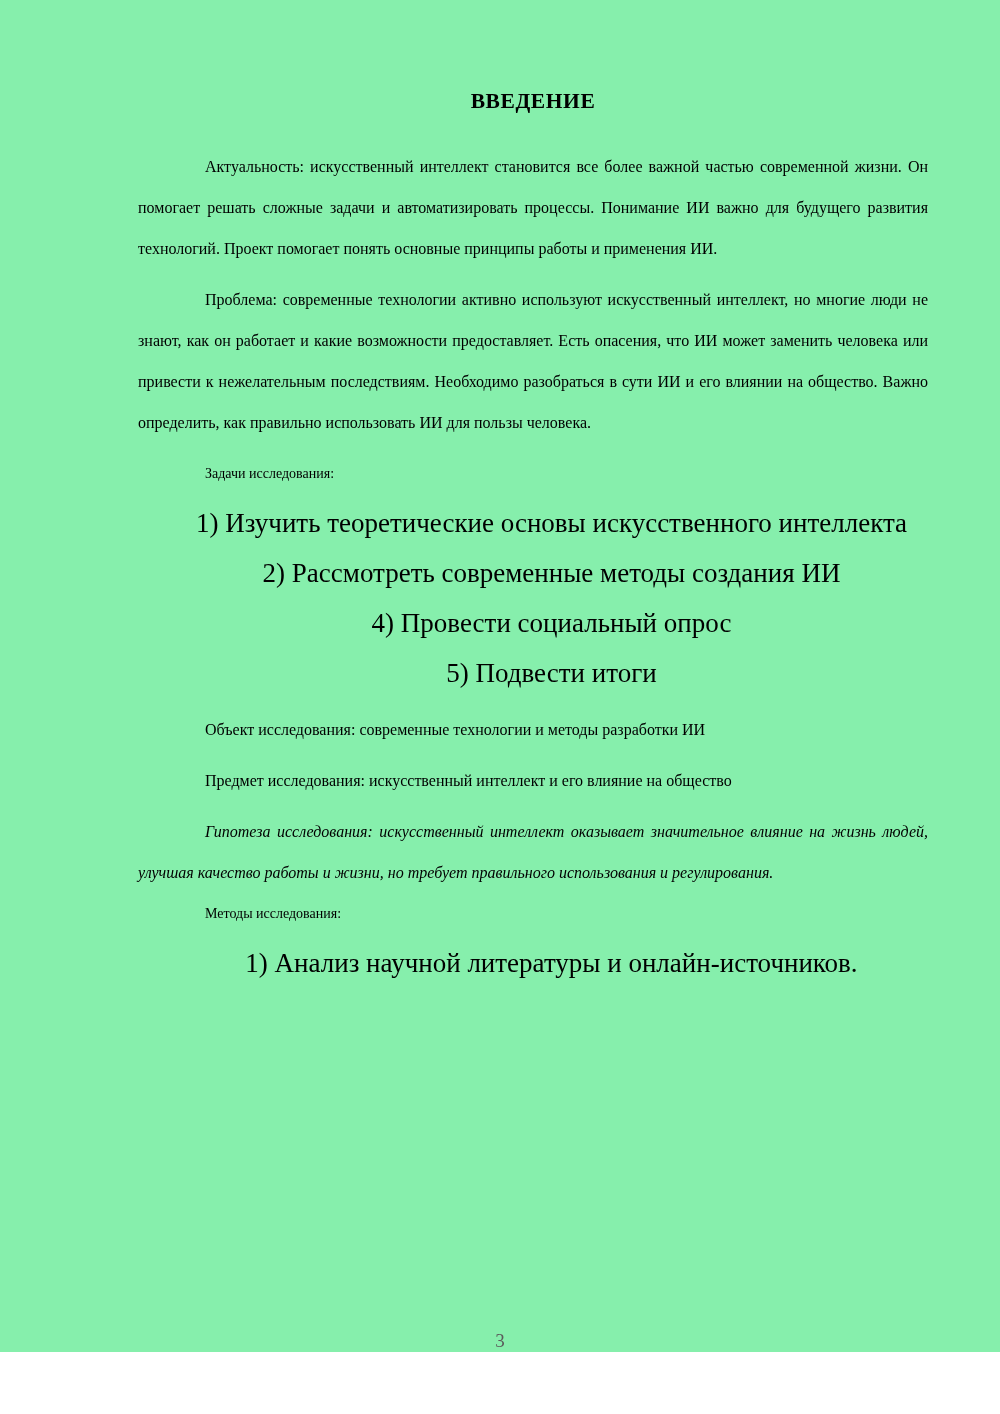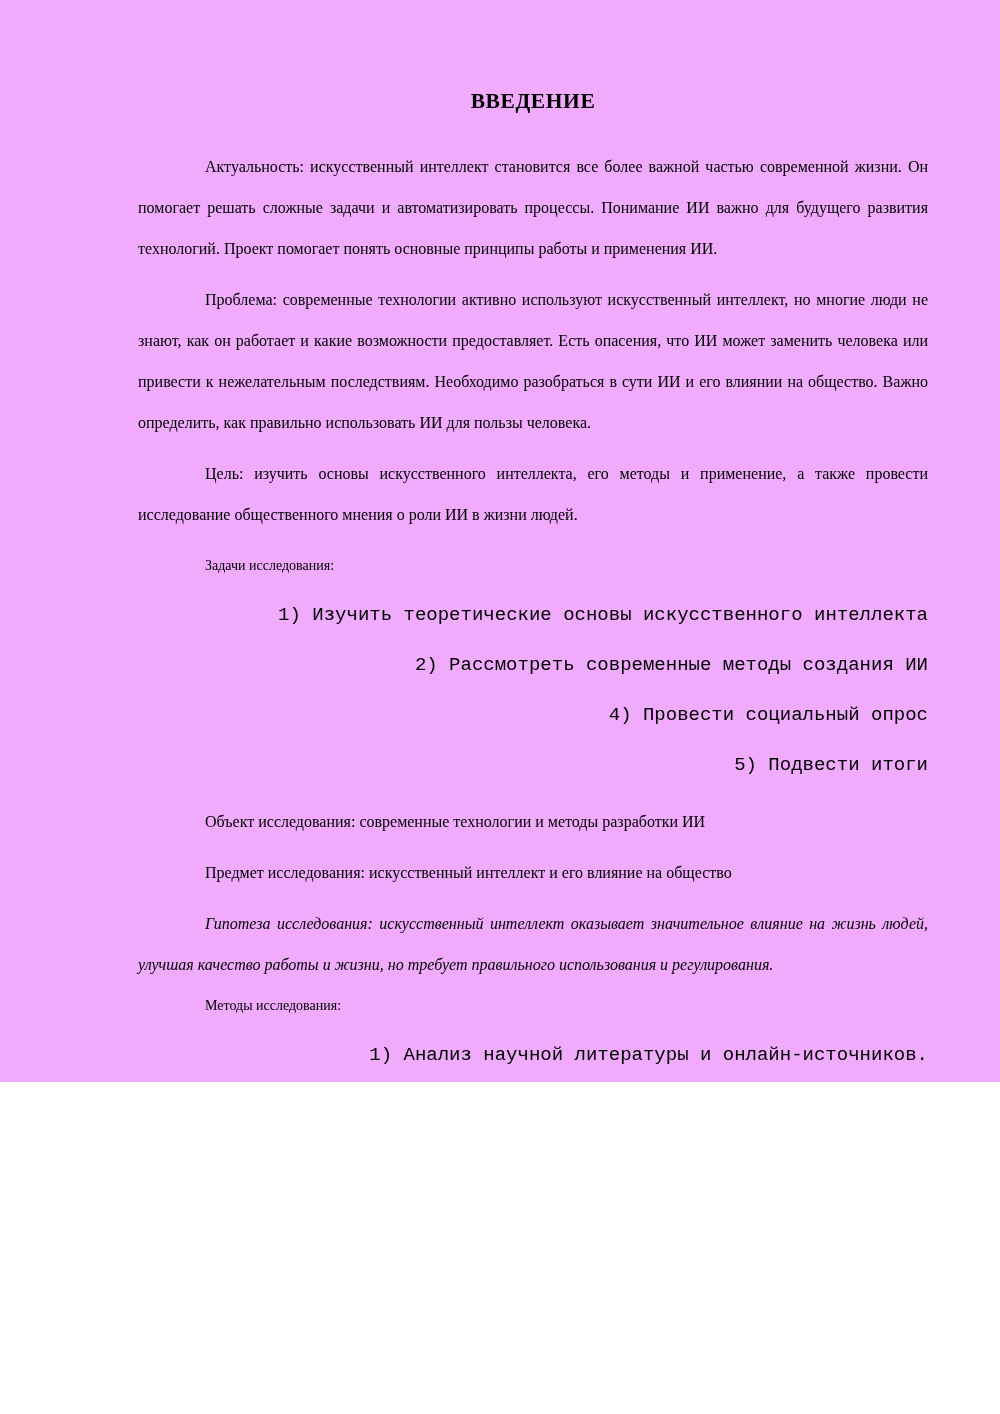--- a/index.html
+++ b/index.html
@@ -4,22 +4,22 @@
 <title>ВВЕДЕНИЕ</title>
 <style>
   html, body {
     margin: 0;
     padding: 0;
     background: #ffffff;
   }
   .page {
     position: relative;
     width: 1000px;
-    height: 1082px;
-    background: #f0abfc;
+    height: 1352px;
+    background: #86efac;
     box-sizing: border-box;
     font-family: "Liberation Serif", "DejaVu Serif", serif;
     color: #000000;
     overflow: hidden;
   }
   .content {
     position: absolute;
     left: 138px;
     top: 88px;
     width: 790px;
@@ -44,27 +44,26 @@
   .para:last-of-type {
     margin-bottom: 0;
     font-style: italic;
   }
   .list-block {
     margin: 0;
     padding: 0;
     list-style: none;
   }
   .list-item {
-    font-size: 19px;
+    font-size: 27px;
     line-height: 41px;
-    text-align: right;
+    text-align: center;
     margin: 0 0 9px 0;
     padding-left: 37px;
     text-indent: 0;
-    font-family: Liberation Mono, monospace;
   }
   .subhead {
     font-size: 14px;
     line-height: 41px;
     text-indent: 67px;
     text-align: left;
     margin: 0 0 9px 0;
   }
   .gap-small { height: 6px; }
   .page-number {
@@ -83,21 +82,20 @@
 
 <div class="page">
   <div class="content">
 
     <h1 class="doc-heading">ВВЕДЕНИЕ</h1>
 
     <p class="para">Актуальность: искусственный интеллект становится все более важной частью современной жизни. Он помогает решать сложные задачи и автоматизировать процессы. Понимание ИИ важно для будущего развития технологий. Проект помогает понять основные принципы работы и применения ИИ.</p>
 
     <p class="para">Проблема: современные технологии активно используют искусственный интеллект, но многие люди не знают, как он работает и какие возможности предоставляет. Есть опасения, что ИИ может заменить человека или привести к нежелательным последствиям. Необходимо разобраться в сути ИИ и его влиянии на общество. Важно определить, как правильно использовать ИИ для пользы человека.</p>
 
-    <p class="para">Цель: изучить основы искусственного интеллекта, его методы и применение, а также провести исследование общественного мнения о роли ИИ в жизни людей.</p>
 
     <div class="subhead">Задачи исследования:</div>
 
     <ul class="list-block">
       <li class="list-item">1) Изучить теоретические основы искусственного интеллекта</li>
       <li class="list-item">2) Рассмотреть современные методы создания ИИ</li>
       <li class="list-item">4) Провести социальный опрос</li>
       <li class="list-item">5) Подвести итоги</li>
     </ul>
 

